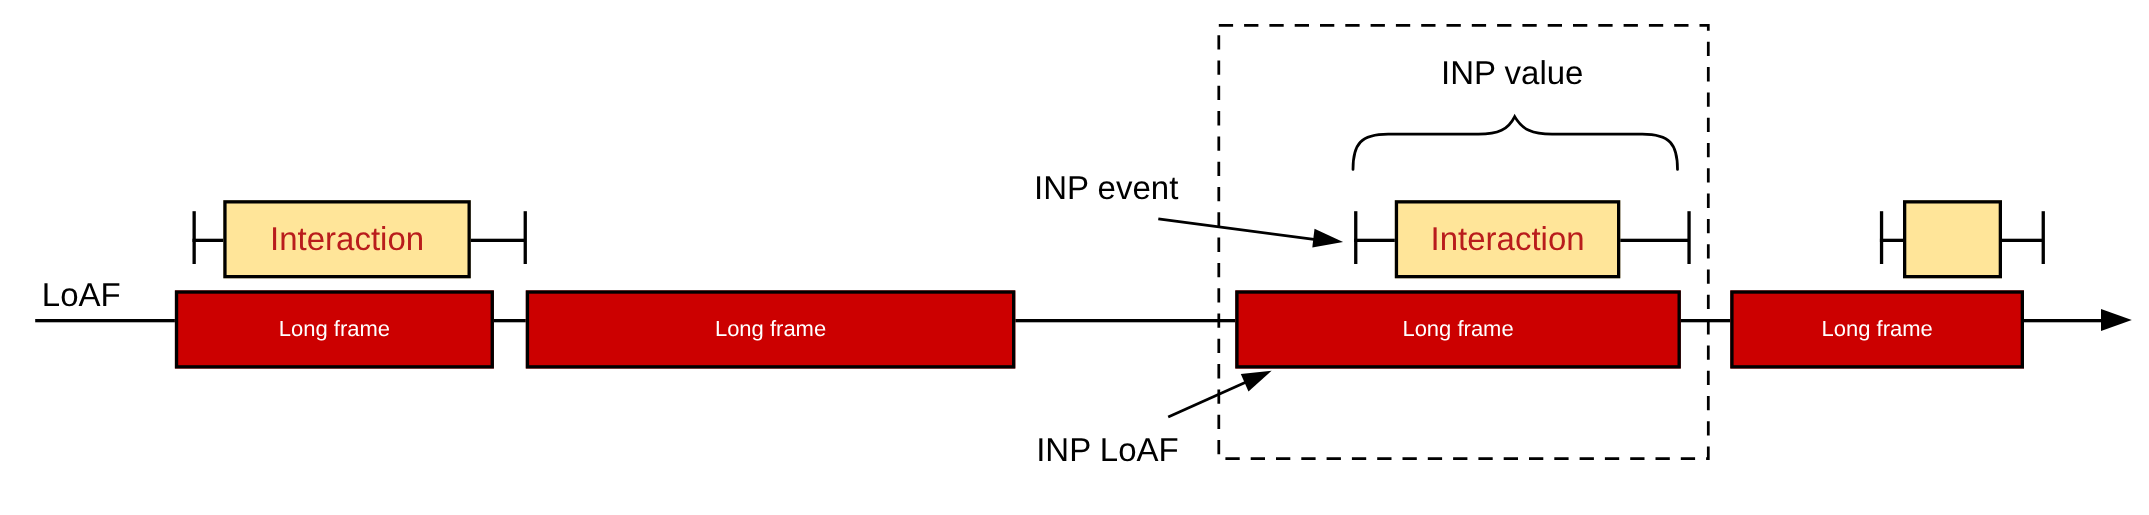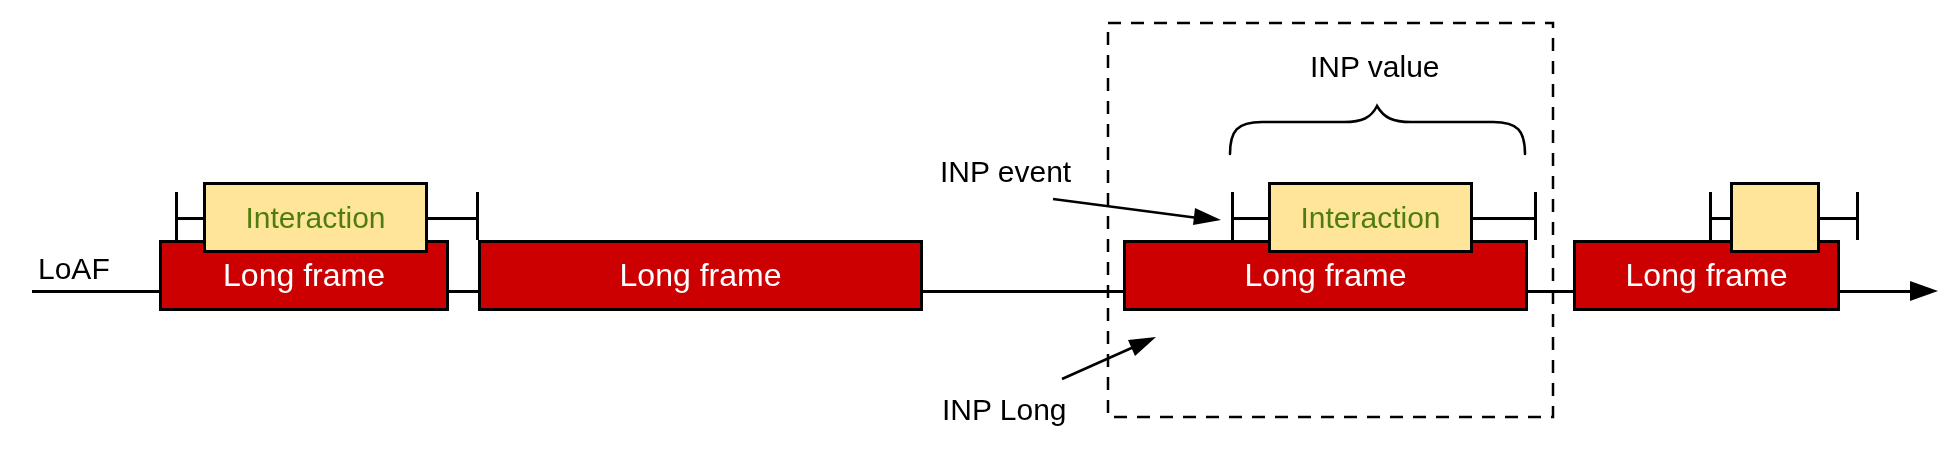--- a/index.html
+++ b/index.html
@@ -10,43 +10,43 @@
     background: #ffffff;
     overflow: hidden;
     font-family: "Liberation Sans", sans-serif;
     color: #000000;
   }
   .hline { position: absolute; height: 3px; background: #000000; }
   .vtick { position: absolute; width: 3px; height: 48px; top: 192px; background: #000000; }
   .hconn { position: absolute; height: 3px; top: 217px; background: #000000; }
   .frame {
     position: absolute;
-    top: 240px;
+    top: 264px;
     height: 71px;
     background: #cc0000;
     border: 3px solid #000000;
     box-sizing: border-box;
     display: flex;
     align-items: center;
     justify-content: center;
     color: #ffffff;
-    font-size: 32px;
+    font-size: 20px;
     white-space: nowrap;
   }
   .interaction {
     position: absolute;
     top: 182px;
     height: 71px;
     background: #ffe599;
     border: 3px solid #000000;
     box-sizing: border-box;
     display: flex;
     align-items: center;
     justify-content: center;
-    color: #4d7c0f;
+    color: #b91c1c;
     font-size: 30px;
     white-space: nowrap;
   }
   .label {
     position: absolute;
     font-size: 30px;
     color: #000000;
     white-space: nowrap;
   }
   svg.overlay {
@@ -102,21 +102,21 @@
   <div class="hconn" style="left:1473px; width:63px;"></div>
   <div class="vtick" style="left:1534px;"></div>
 
   <div class="vtick" style="left:1709px;"></div>
   <div class="hconn" style="left:1709px; width:21px;"></div>
   <div class="hconn" style="left:1820px; width:38px;"></div>
   <div class="vtick" style="left:1856px;"></div>
 
   <div class="label" style="left:1310px; top:50px;">INP value</div>
   <div class="label" style="left:940px; top:155px;">INP event</div>
-  <div class="label" style="left:942px; top:393px;">INP Long</div>
+  <div class="label" style="left:942px; top:393px;">INP LoAF</div>
 
   <svg class="overlay" viewBox="0 0 1954 468">
 
     <rect x="1108" y="23" width="445" height="394" fill="none" stroke="#000000" stroke-width="2.5" stroke-dasharray="13 10"></rect>
 
     <path d="M 1230 154 C 1230 131, 1237 122, 1262 122 L 1344 122 C 1362 122, 1371 118, 1377 106
              C 1384 118, 1393 122, 1411 122 L 1493 122 C 1518 122, 1525 131, 1525 154" fill="none" stroke="#000000" stroke-width="2.5" stroke-linecap="round"></path>
 
     <line x1="1053" y1="199" x2="1198" y2="218" stroke="#000000" stroke-width="2.5"></line>
     <polygon points="1221,220 1193,225 1195,208" fill="#000000"></polygon>

